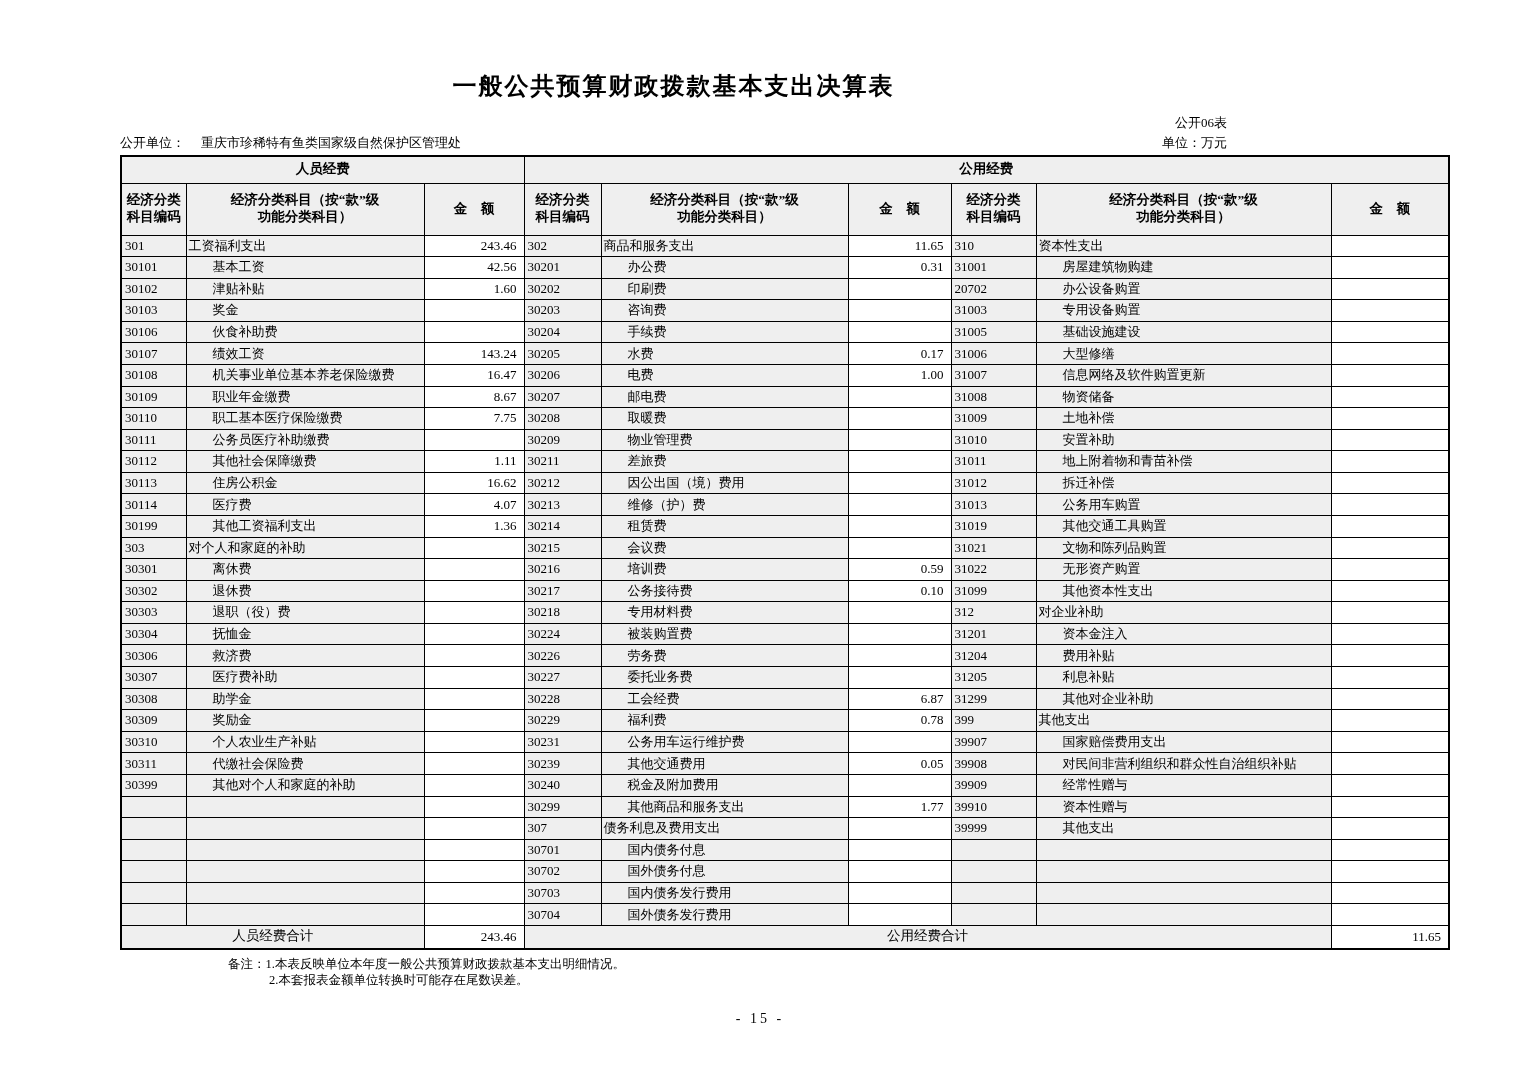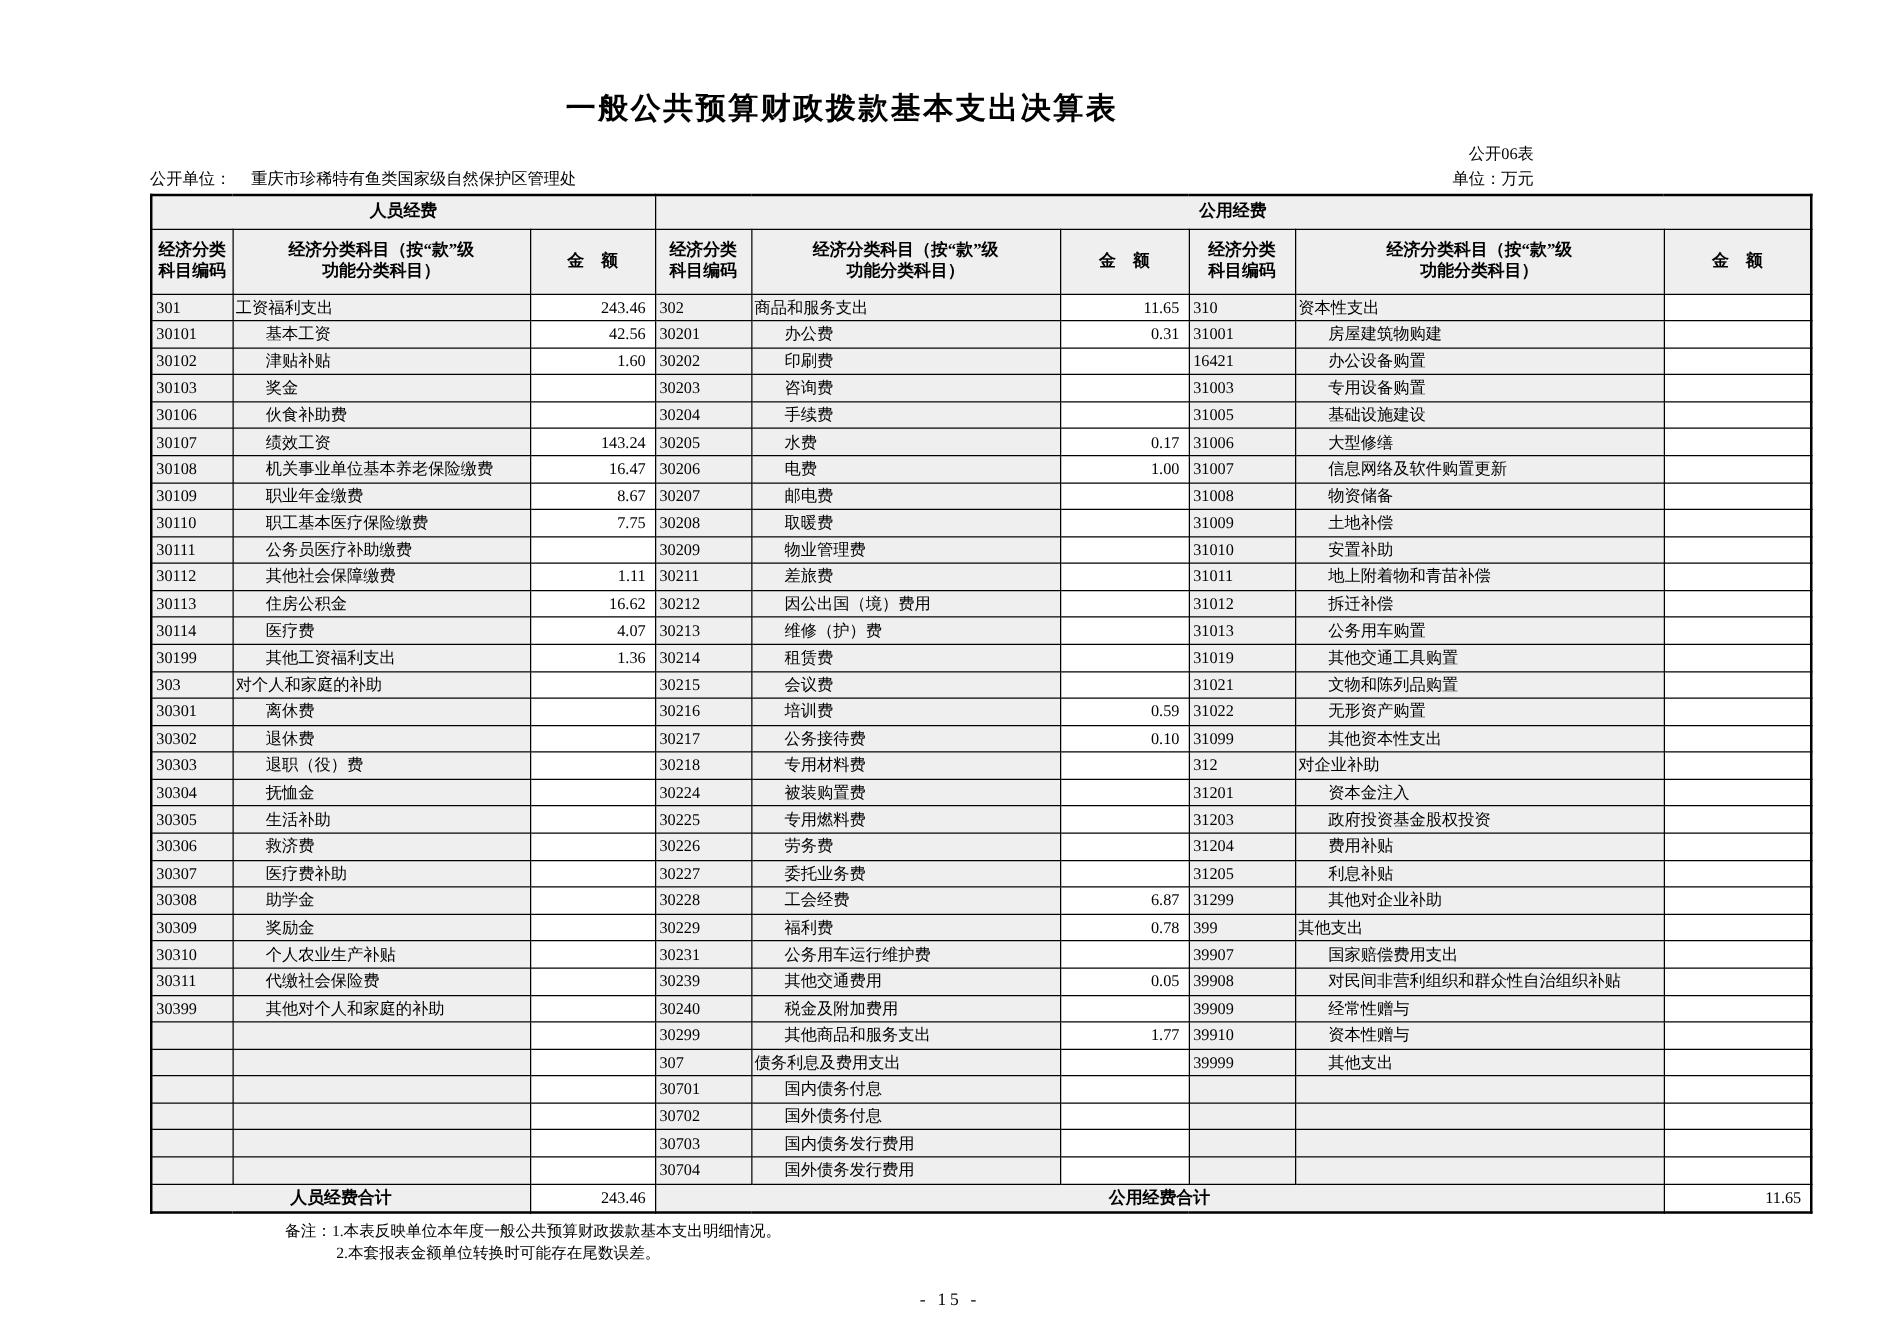--- a/index.html
+++ b/index.html
@@ -60,21 +60,21 @@
   tbody tr { height: 21.58px; padding-left: 28px; }
   td.code  { background: #efefef; text-align: left; padding-left: 3px; }
   td.subject { background: #efefef; text-align: left; padding-left: 2px; }
   td.subject.child { padding-left: 26px; }
   td.amount { background: #ffffff; text-align: right; padding-right: 7px; }
   tfoot tr { height: 23px; }
   tfoot td { border-top: 2px solid #000; }
   tfoot td.total-label {
     background: #efefef;
     text-align: center;
-    font-weight: bold;
+    font-weight: normal;
     font-size: 13.5px;
   }
   .notes {
     margin-left: 108px;
     margin-top: 6px;
     font-size: 12.5px;
     line-height: 1.35;
   }
   .note-line2 { margin-left: 41px; }
   .page-num {
@@ -158,21 +158,21 @@
             <td class="subject child">房屋建筑物购建</td>
             <td class="amount"></td>
           </tr>
           <tr>
             <td class="code">30102</td>
             <td class="subject child">津贴补贴</td>
             <td class="amount">1.60</td>
             <td class="code">30202</td>
             <td class="subject child">印刷费</td>
             <td class="amount"></td>
-            <td class="code">16421</td>
+            <td class="code">20702</td>
             <td class="subject child">办公设备购置</td>
             <td class="amount"></td>
           </tr>
           <tr>
             <td class="code">30103</td>
             <td class="subject child">奖金</td>
             <td class="amount"></td>
             <td class="code">30203</td>
             <td class="subject child">咨询费</td>
             <td class="amount"></td>
@@ -336,31 +336,20 @@
           </tr>
           <tr>
             <td class="code">30304</td>
             <td class="subject child">抚恤金</td>
             <td class="amount"></td>
             <td class="code">30224</td>
             <td class="subject child">被装购置费</td>
             <td class="amount"></td>
             <td class="code">31201</td>
             <td class="subject child">资本金注入</td>
-            <td class="amount"></td>
-          </tr>
-          <tr>
-            <td class="code">30305</td>
-            <td class="subject child">生活补助</td>
-            <td class="amount"></td>
-            <td class="code">30225</td>
-            <td class="subject child">专用燃料费</td>
-            <td class="amount"></td>
-            <td class="code">31203</td>
-            <td class="subject child">政府投资基金股权投资</td>
             <td class="amount"></td>
           </tr>
           <tr>
             <td class="code">30306</td>
             <td class="subject child">救济费</td>
             <td class="amount"></td>
             <td class="code">30226</td>
             <td class="subject child">劳务费</td>
             <td class="amount"></td>
             <td class="code">31204</td>

